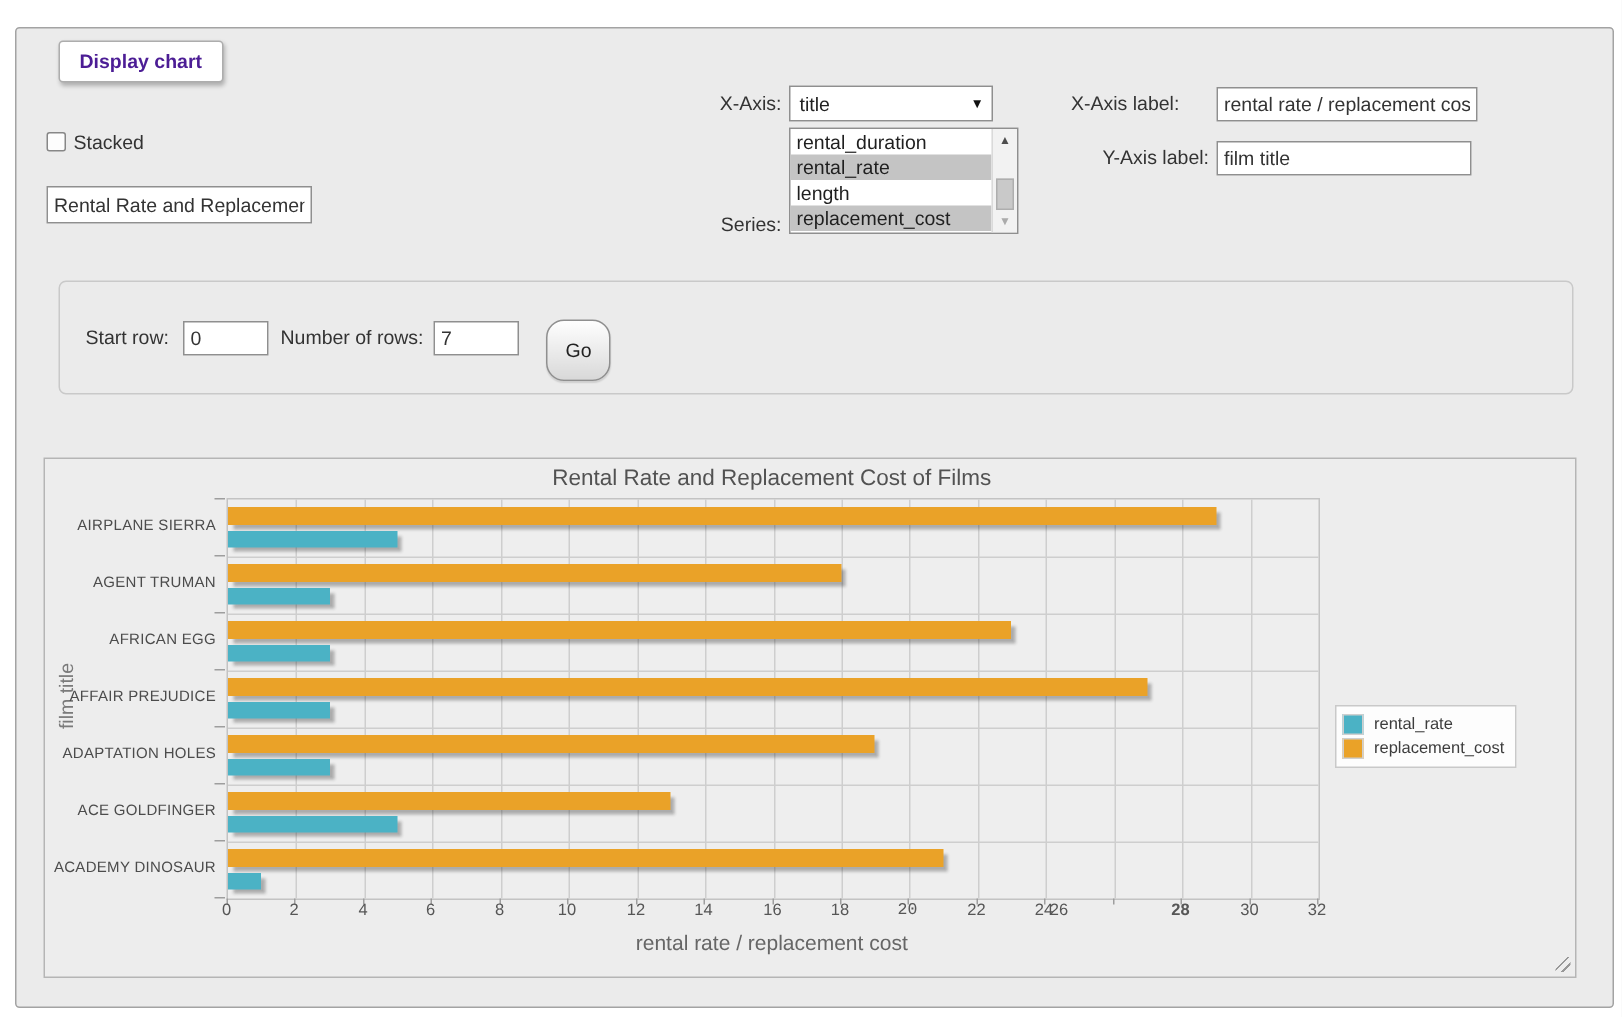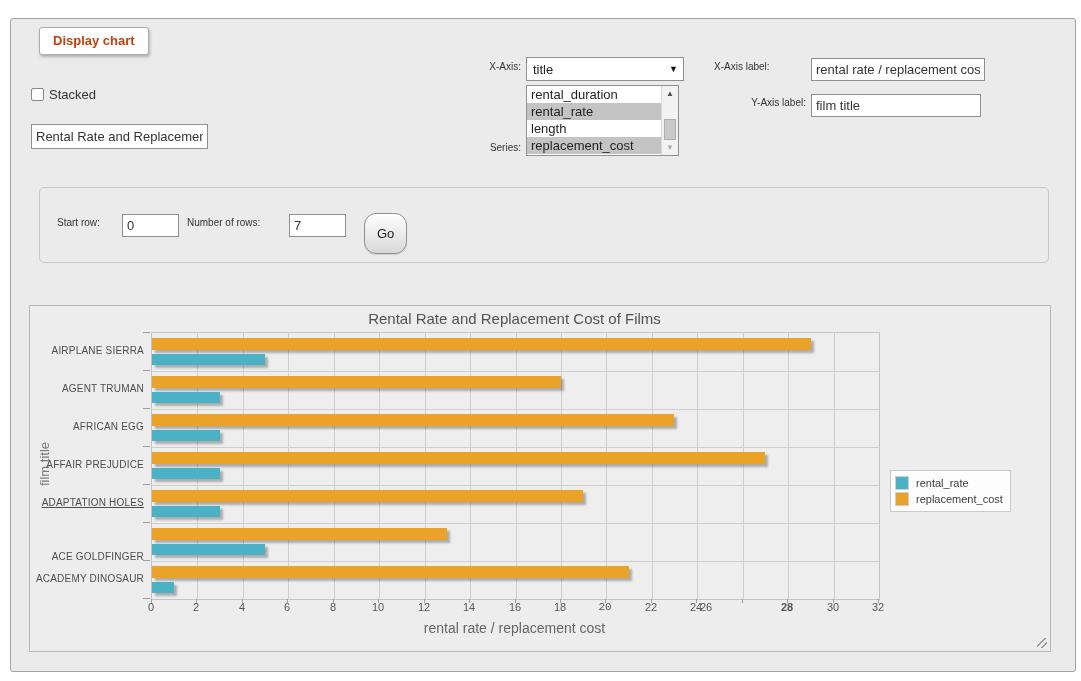--- a/index.html
+++ b/index.html
@@ -4,21 +4,21 @@
 <style>
   * { margin:0; padding:0; box-sizing:border-box; }
   html,body { width:1081px; height:681px; background:#fff; overflow:hidden;
               font-family:"Liberation Sans", sans-serif; }
   body { position:relative; }
 
   .panel { position:absolute; left:10px; top:18px; width:1066px; height:654px;
            background:#ebebeb; border:1px solid #a3a3a3; border-radius:3px; }
   .panel-legend { position:absolute; left:28px; top:8px; z-index:5;
     background:#fff; border:1px solid #adadad; border-radius:3px;
-    padding:5px 13px 6px 13px; font-size:13px; font-weight:bold; color:#c2410c;
+    padding:5px 13px 6px 13px; font-size:13px; font-weight:bold; color:#4c1d95;
     box-shadow:1px 2px 3px rgba(0,0,0,0.25); }
 
   
   .chart-type-row { position:absolute; left:20px; top:36px; display:flex;
     align-items:center; font-size:13px; color:#333; }
   .radio { width:13px; height:13px; border:1px solid #7b7b7b; border-radius:50%;
     background:#fdfdfd; display:inline-block; position:relative; margin-right:4px; flex:none; }
   .radio.checked::after { content:""; position:absolute; left:3px; top:3px;
     width:5px; height:5px; border-radius:50%; background:#3a3a3a; }
   .radio-label { margin-right:13px; }
@@ -26,27 +26,27 @@
   .stacked-row { position:absolute; left:20px; top:68px; display:flex;
     align-items:center; font-size:13px; color:#333; }
   .checkbox { width:13px; height:13px; border:1px solid #878787; border-radius:2px;
     background:#fdfdfd; display:inline-block; margin-right:5px; flex:none; }
 
   .text-input { position:absolute; height:23px; border:1px solid #8f8f8f;
     background:#fff; font-size:13px; color:#333; padding:2px 4px;
     font-family:inherit; border-radius:0; }
   .title-input { left:20px; top:105px; width:177px; height:25px; }
 
-  .ctl-label { position:absolute; font-size:10px; color:#333; white-space:nowrap; }
+  .ctl-label { position:absolute; font-size:13px; color:#333; white-space:nowrap; }
   .lbl-xaxis  { left:454px; top:42px;  width:56px; text-align:right; }
   .lbl-series { left:454px; top:123px; width:56px; text-align:right; }
   .lbl-xlabel { left:703px; top:42px;  width:92px; text-align:left; }
   .lbl-ylabel { left:703px; top:78px;  width:92px; text-align:right; }
 
-  .select-box { position:absolute; left:515px; top:38px; width:158px; height:24px;
+  .select-box { position:absolute; left:515px; top:38px; width:136px; height:24px;
     background:#fff; border:1px solid #8f8f8f; font-size:13px; color:#222; }
   .select-text { position:absolute; left:6px; top:4px; }
   .select-arrow { position:absolute; right:5px; top:6px; font-size:9px; color:#111; }
 
   .listbox { position:absolute; left:515px; top:66px; width:153px; height:71px;
     background:#fff; border:1px solid #8f8f8f; overflow:hidden; }
   .lb-option { height:17px; line-height:17px; padding-left:4px; font-size:13px;
     color:#1f1f1f; white-space:nowrap; width:134px; }
   .lb-option.selected { background:#c4c4c4; }
   .lb-scrollbar { position:absolute; right:0; top:0; width:17px; height:100%;
@@ -200,22 +200,22 @@
         <div class="legend-row">
           <span class="legend-swatch" style="background: rgb(234, 162, 40);"></span>
           <span class="legend-label">replacement_cost</span>
         </div>
       </div>
     <div class="resize-handle"></div>
   <div class="cat-label" style="top: 39px;">AIRPLANE SIERRA</div>
       <div class="cat-label" style="top: 77px;">AGENT TRUMAN</div>
       <div class="cat-label" style="top: 115px;">AFRICAN EGG</div>
       <div class="cat-label" style="top: 153px;">AFFAIR PREJUDICE</div>
-      <div class="cat-label" style="top: 191px; text-decoration: underline;">ADAPTATION HOLES</div>
-      <div class="cat-label" style="top: 229px; margin-top: 16px;">ACE GOLDFINGER</div>
+      <div class="cat-label" style="top: 191px;">ADAPTATION HOLES</div>
+      <div class="cat-label" style="top: 229px;">ACE GOLDFINGER</div>
       <div class="cat-label" style="top: 267px;">ACADEMY DINOSAUR</div>
       <div class="tick-mark-y" style="top: 26px;"></div>
       <div class="tick-mark-y" style="top: 64px;"></div>
       <div class="tick-mark-y" style="top: 102px;"></div>
       <div class="tick-mark-y" style="top: 140px;"></div>
       <div class="tick-mark-y" style="top: 178px;"></div>
       <div class="tick-mark-y" style="top: 216px;"></div>
       <div class="tick-mark-y" style="top: 254px;"></div>
       <div class="tick-mark-y" style="top: 292px;"></div>
       <div class="tick-mark-x" style="left: 121px;"></div>

